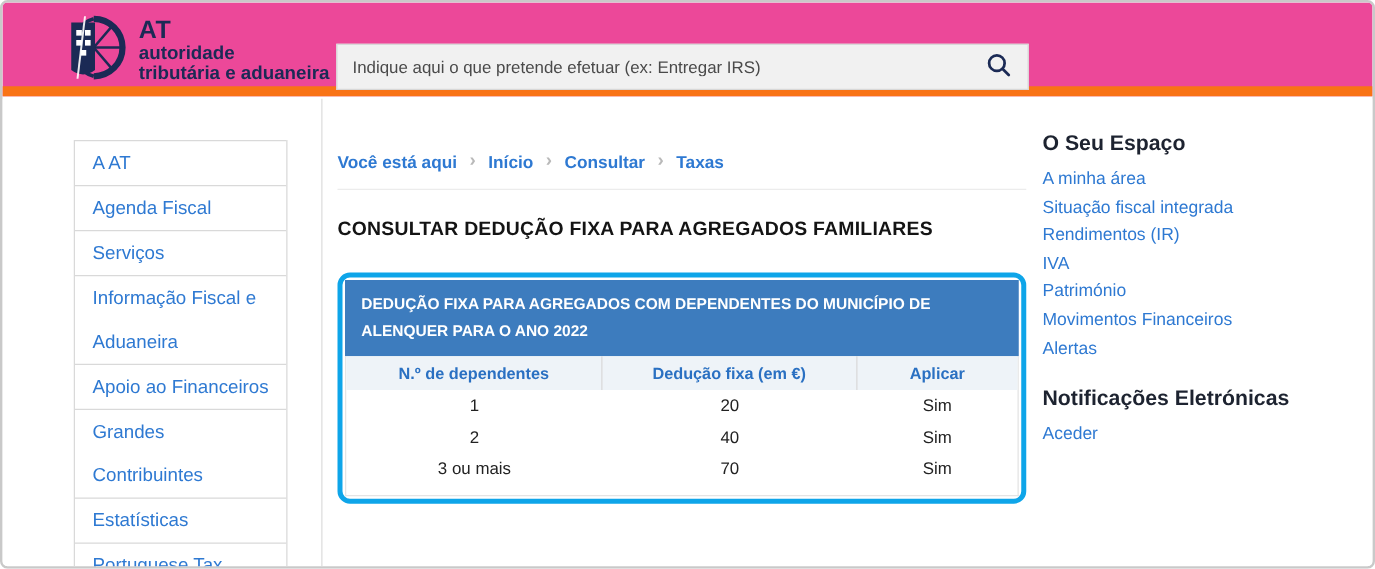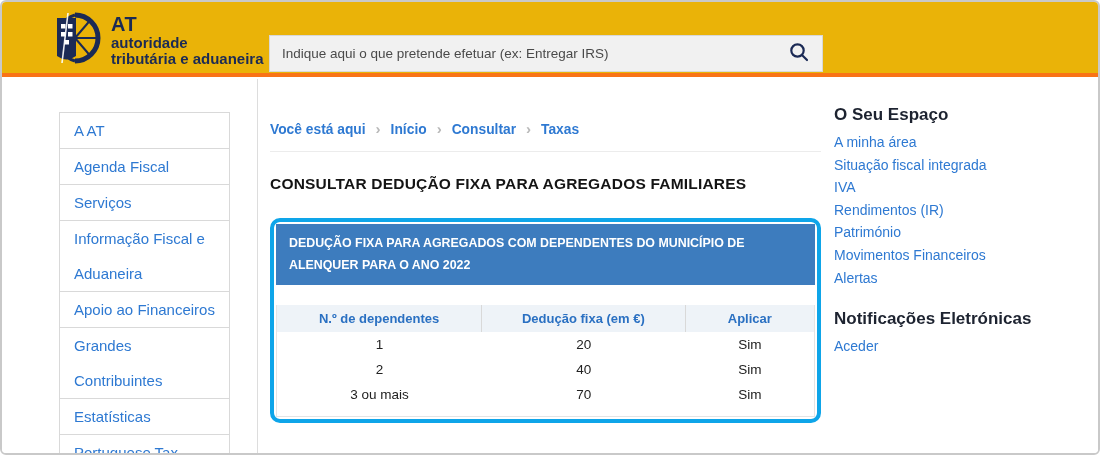--- a/index.html
+++ b/index.html
@@ -14,22 +14,22 @@
     border:2px solid #c9c9c9;
     border-radius:6px;
     background:#fff;
     overflow:hidden;
   }
 
   
   .header {
     position:relative;
     height:75px;
-    background:#eab308;
-    border-bottom:4px solid #f97316;
+    background:#ec4899;
+    border-bottom:8px solid #f97316;
   }
   .logo {
     position:absolute; left:46px; top:10px;
     display:flex; align-items:center; gap:9px;
     cursor:pointer;
   }
   .logo-text { color:#1b2a55; line-height:1.06; }
   .logo-text .l1 { font-size:20px; font-weight:bold; letter-spacing:0.5px; }
   .logo-text .l2 { font-size:15px; font-weight:bold; }
   .logo-text .l3 { font-size:15px; font-weight:bold; }
@@ -98,21 +98,21 @@
   }
   .tbl-caption {
     background:#3d7cbe;
     color:#ffffff;
     font-size:12.4px; font-weight:bold;
     line-height:1.8;
     padding:8px 13px;
   }
   .tbl-body { border:1px solid #e4e4e4; border-top:none; padding-bottom:9px; }
   .trow { display:grid; grid-template-columns:38.2% 37.9% 23.9%; }
-  .trow.head { background:#eef3f8;margin-top:20px; }
+  .trow.head { background:#eef3f8; }
   .trow.head .tcell {
     color:#2a70c2; font-weight:bold; font-size:13px;
     line-height:27px;
     border-right:1px solid #d9d9d9;
   }
   .trow.head .tcell:last-child { border-right:none; }
   .tcell { text-align:center; }
   .trow.data .tcell { font-size:13.5px; color:#222; line-height:25px; }
   .tbl-body .trow.data:first-of-type .tcell { padding-top:3px; }
 
@@ -230,22 +230,22 @@
           </div>
         </div>
       </div>
     </div>
 
     <div class="rightcol">
       <div class="rc-heading">O Seu Espaço</div>
       <ul class="rc-links">
         <li>A minha área</li>
         <li>Situação fiscal integrada</li>
+        <li>Rendimentos (IR)</li>
         <li>IVA</li>
-        <li>Rendimentos (IR)</li>
         <li>Património</li>
         <li>Movimentos Financeiros</li>
         <li>Alertas</li>
       </ul>
       <div class="rc-heading second">Notificações Eletrónicas</div>
       <ul class="rc-links">
         <li>Aceder</li>
       </ul>
     </div>
   </div>

